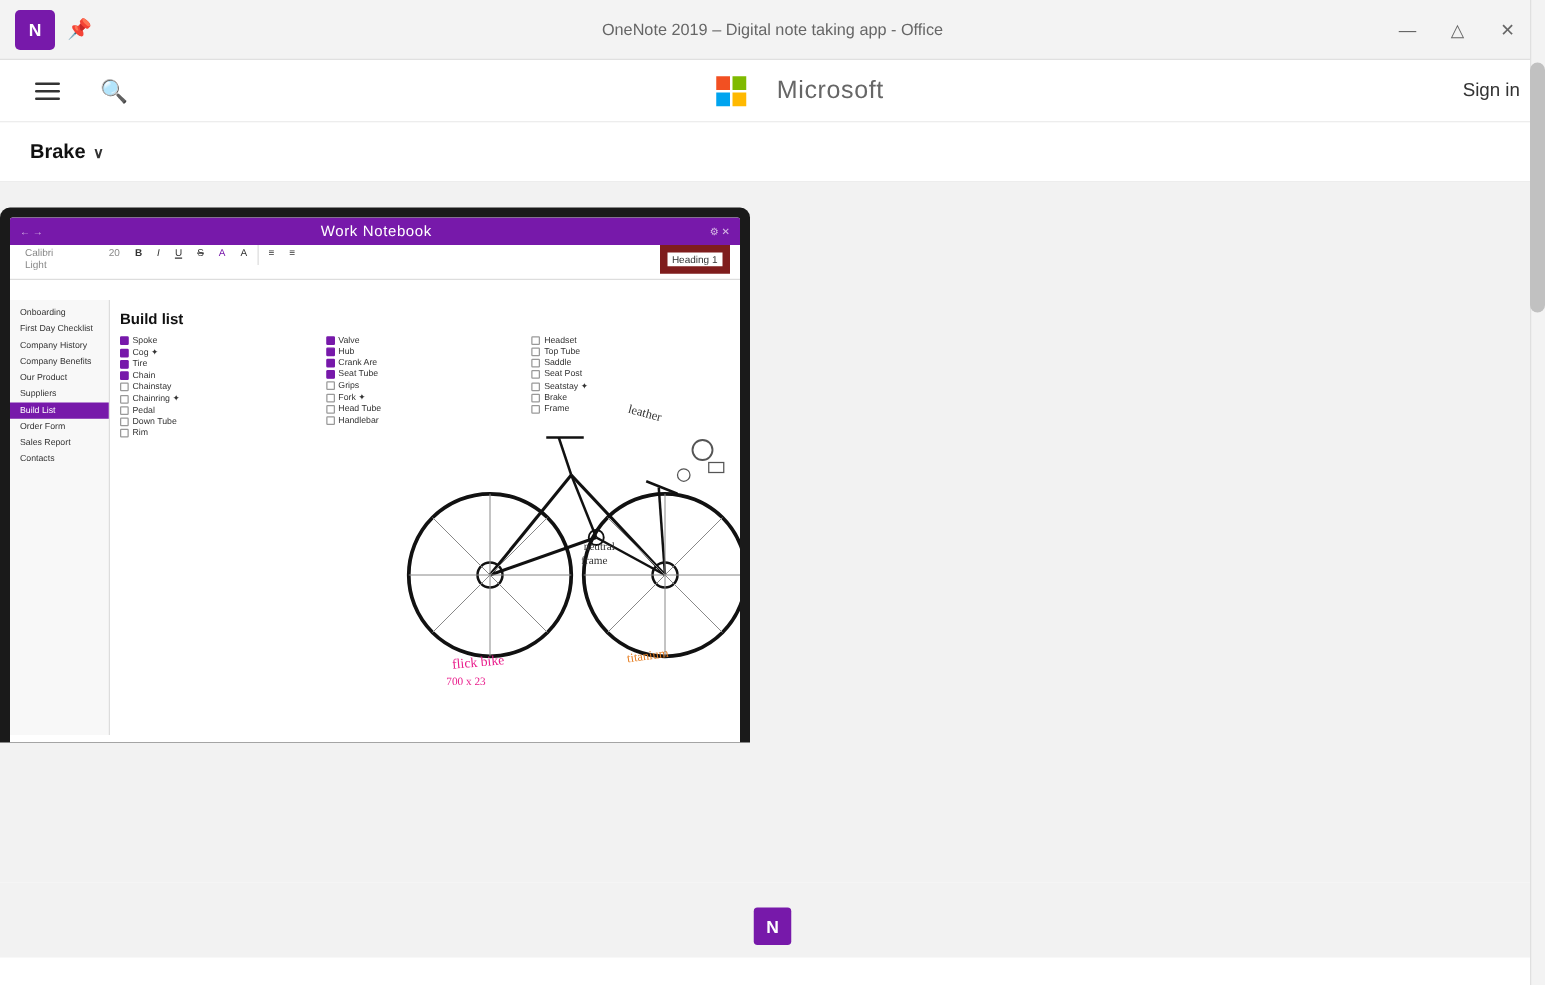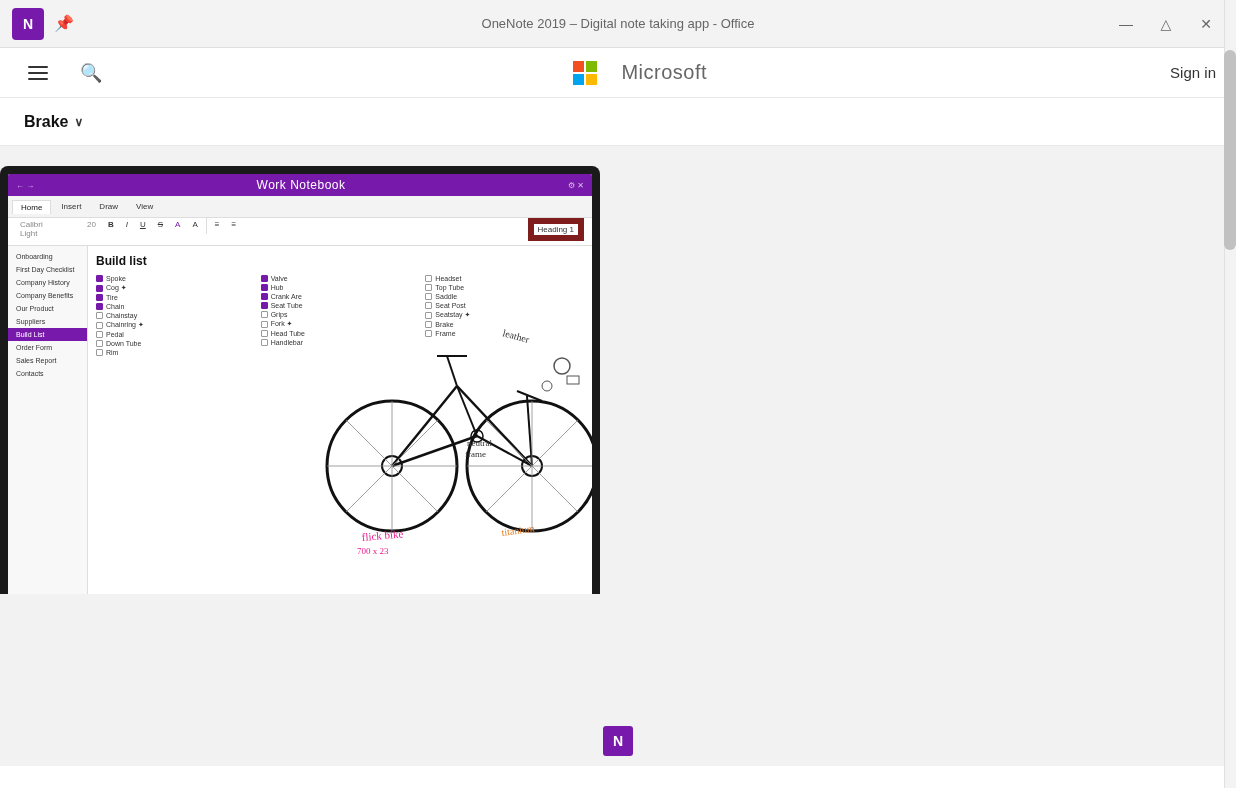--- a/index.html
+++ b/index.html
@@ -274,20 +274,21 @@
     }
     .on-tool {
       font-size: 8px;
       color: #333;
       padding: 1px 3px;
       border: 1px solid transparent;
     }
     .on-body {
       display: flex;
       height: calc(420px - 72px);
+      margin-top: 16px;
     }
     .on-sidebar {
       width: 80px;
       background: #f8f8f8;
       border-right: 1px solid #ddd;
       padding: 4px 0;
     }
     .on-sidebar-item {
       padding: 3px 8px;
       font-size: 7px;
@@ -418,26 +419,20 @@
 
   <div class="laptop-screen">
     <div class="screen-inner">
 
       <div class="on-ribbon">
         <span style="color:white;font-size:8px;opacity:0.7;">← →</span>
         <span class="on-ribbon-text">Work Notebook</span>
         <span style="color:white;font-size:8px;opacity:0.7;">⚙ ✕</span>
       </div>
 
-      <div class="on-tabs">
-        <div class="on-tab active">Home</div>
-        <div class="on-tab">Insert</div>
-        <div class="on-tab">Draw</div>
-        <div class="on-tab">View</div>
-      </div>
 
       <div class="on-toolbar">
         <span class="on-tool" style="font-size:8px;color:#888;width:50px;">Calibri Light</span>
         <span class="on-tool" style="font-size:8px;color:#888;margin-left:13px;">20</span>
         <span class="on-tool" style="font-weight:bold;">B</span>
         <span class="on-tool" style="font-style:italic;">I</span>
         <span class="on-tool" style="text-decoration:underline;">U</span>
         <span class="on-tool" style="text-decoration:line-through;">S</span>
         <span class="on-tool" style="color:#7719aa;">A</span>
         <span class="on-tool">A</span>

